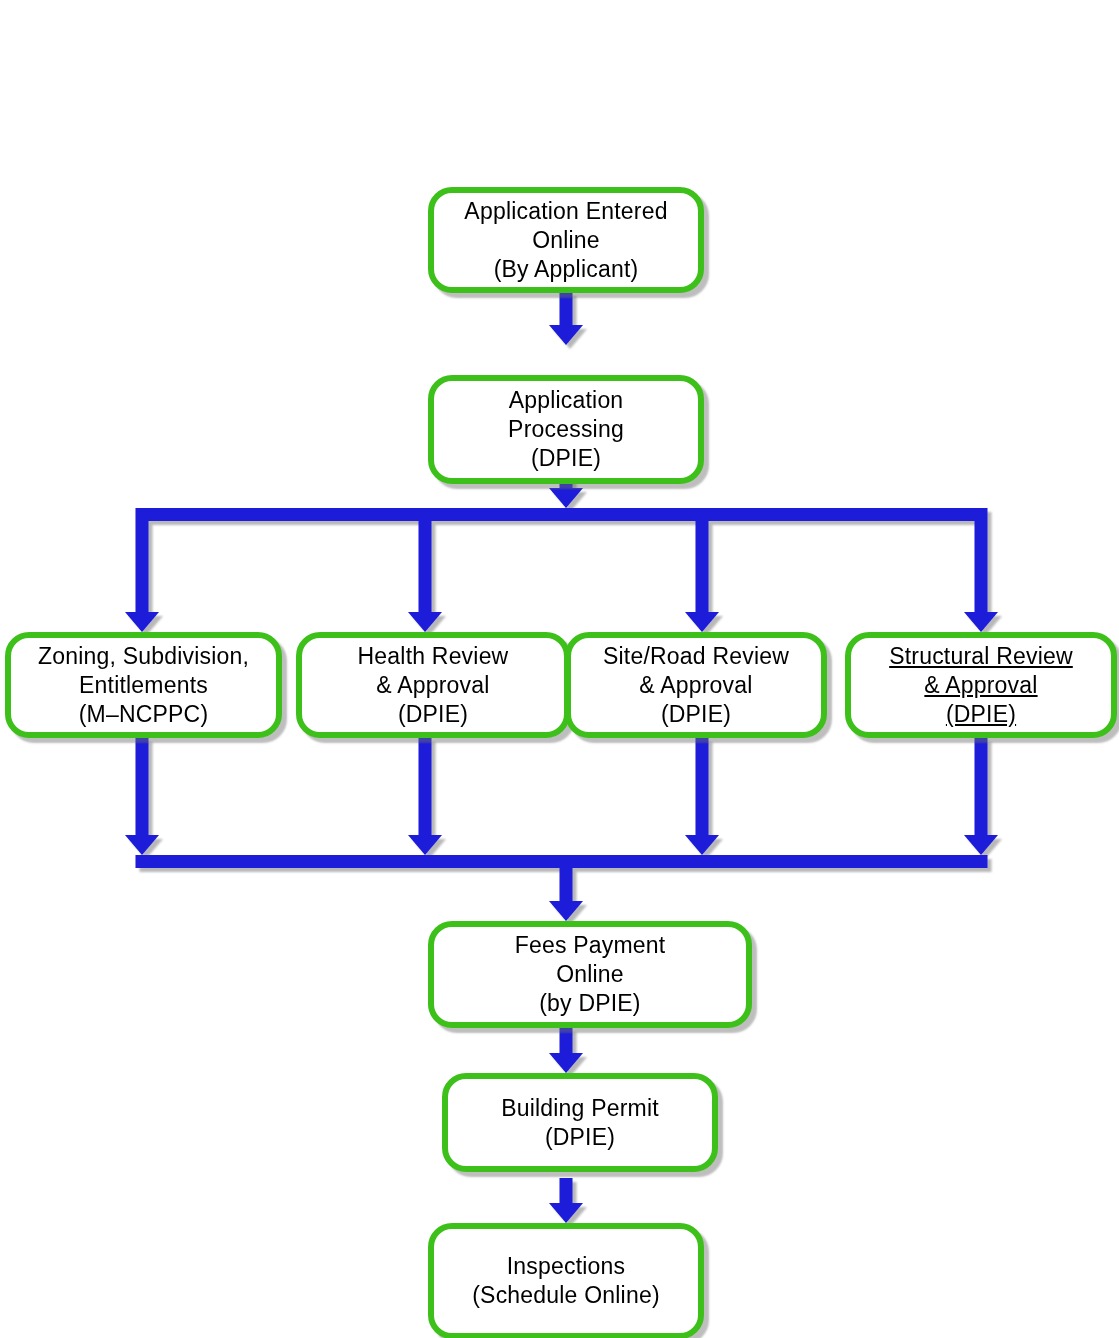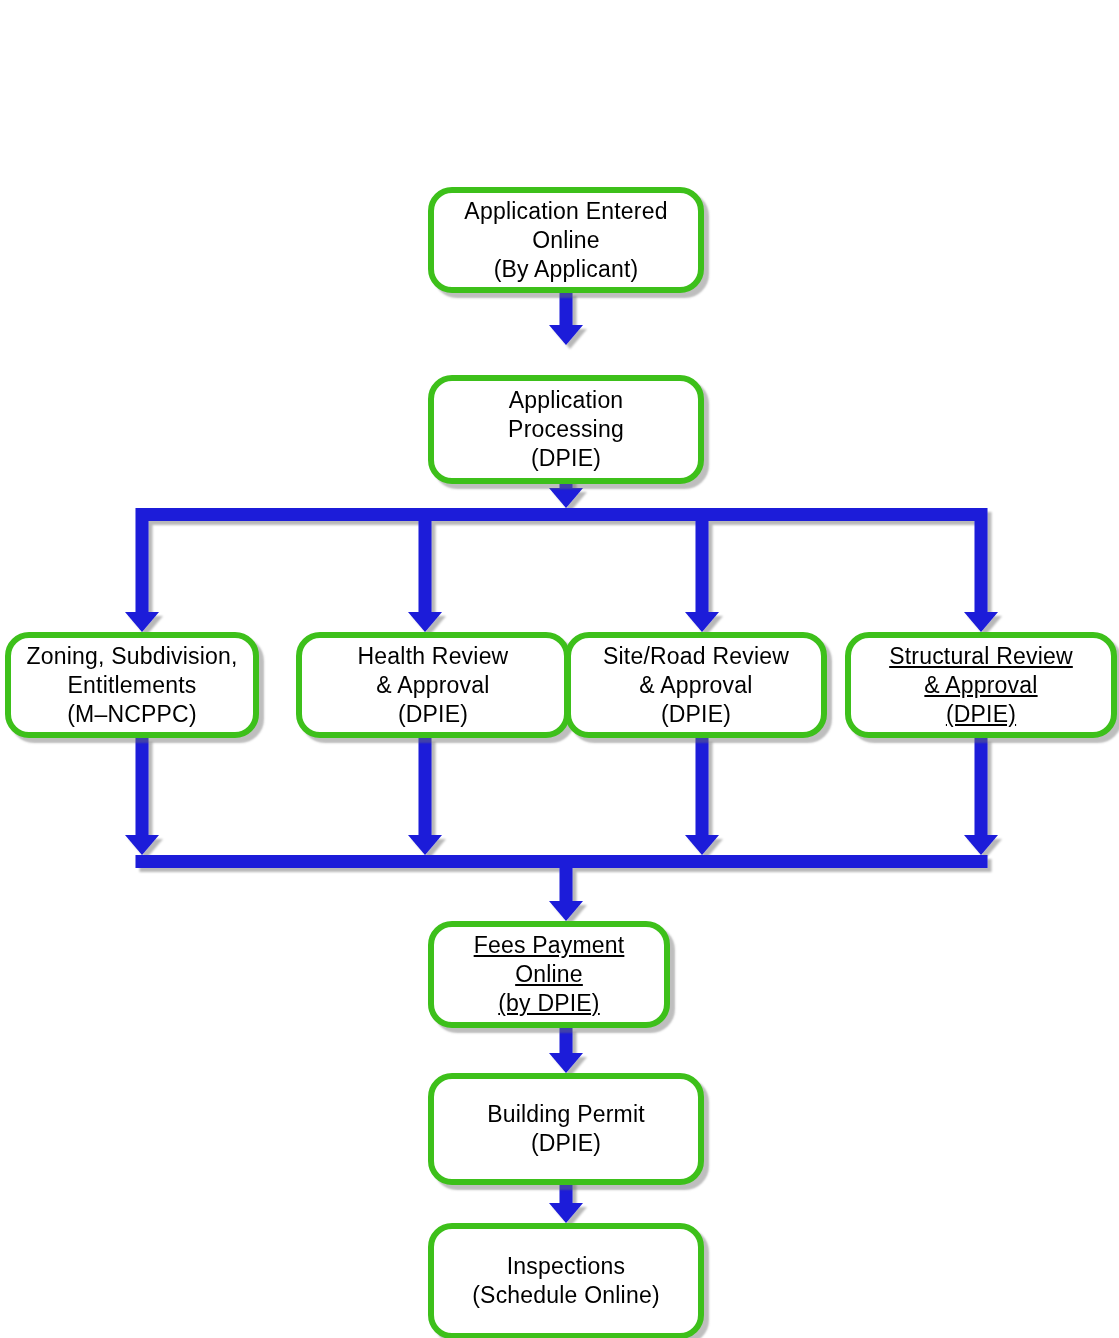--- a/index.html
+++ b/index.html
@@ -37,25 +37,25 @@
   .node-label {
     white-space: pre-line;
     font-size: 23px;
     line-height: 29px;
     color: #000000;
     letter-spacing: 0.2px;
   }
   
   .n-app-entry   { left: 428px; top: 187px;  width: 276px; height: 106px; }
   .n-app-proc    { left: 428px; top: 344px;  width: 276px; height: 109px; margin-top: 31px; }
-  .n-fees        { left: 428px; top: 921px;  width: 242px; height: 107px; text-decoration: underline; }
-  .n-permit      { left: 428px; top: 1073px; width: 276px; height: 112px; }
+  .n-fees        { left: 428px; top: 921px;  width: 324px; height: 107px; }
+  .n-permit      { left: 442px; top: 1073px; width: 276px; height: 99px; }
   .n-inspections { left: 428px; top: 1223px; width: 276px; height: 116px; }
   
-  .n-zoning      { left: 5px;   top: 632px;  width: 254px; height: 106px; }
+  .n-zoning      { left: 5px;   top: 632px;  width: 277px; height: 106px; }
   .n-health      { left: 296px; top: 632px;  width: 274px; height: 106px; }
   .n-siteroad    { left: 565px; top: 632px;  width: 262px; height: 106px; }
   .n-structural  { left: 845px; top: 632px;  width: 272px; height: 106px; text-decoration: underline; }
 </style>
 </head>
 <body>
 
 <div class="canvas">
 
   <svg class="connectors" viewBox="0 0 1119 1338" xmlns="http://www.w3.org/2000/svg" aria-hidden="true">

